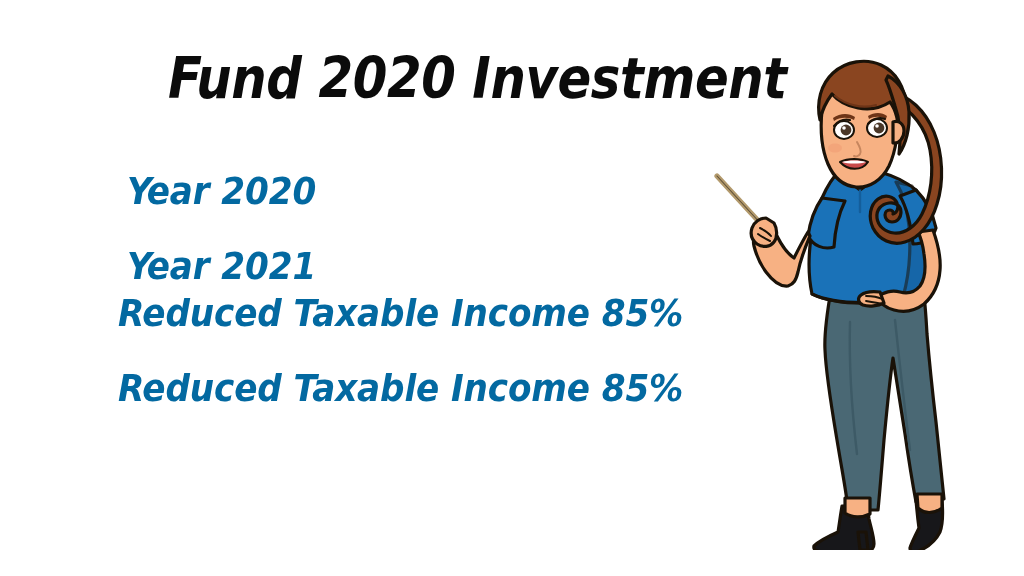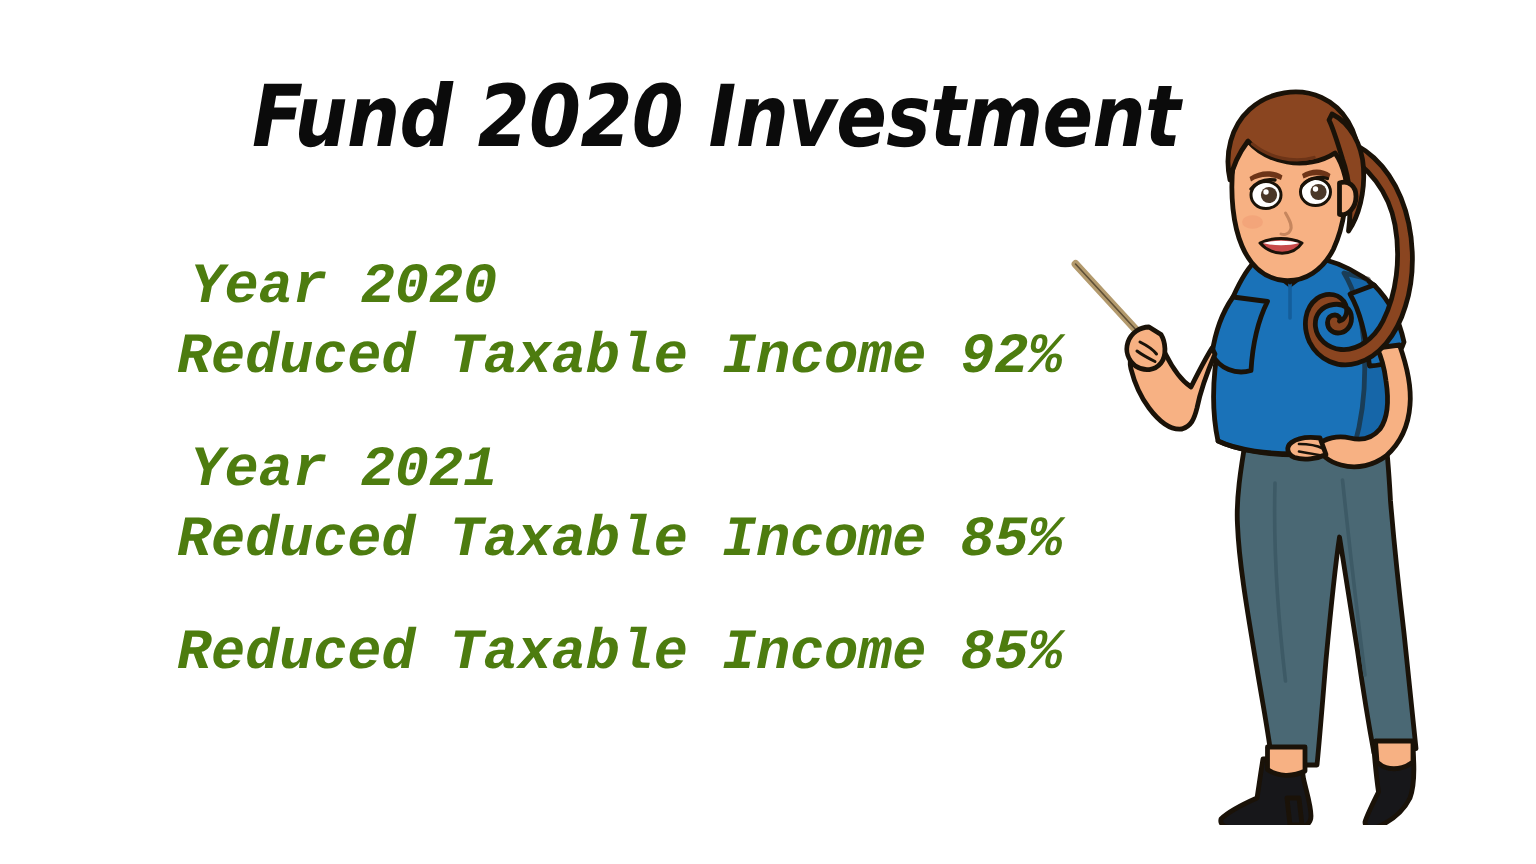--- a/index.html
+++ b/index.html
@@ -46,25 +46,24 @@
   .year-block {
     margin-bottom: 28px;
   }
   .year-block:last-child { margin-bottom: 0; }
 
   .year-label,
   .year-detail {
     font-size: 38px;
     font-weight: 700;
     font-style: italic;
-    color: #4d7c0f;
+    color: #0369a1;
     line-height: 47px;
     white-space: nowrap;
     letter-spacing: -0.1px;
-    font-family: Liberation Mono, monospace;
   }
   .year-label {
     padding-left: 9px;
   }
   .year-detail {
     padding-left: 0px;
   }
 
   
   #presenter {
@@ -80,21 +79,20 @@
 <body>
 
 <div id="slide">
 
   <div id="slide-title">Fund 2020 Investment</div>
 
   <div id="body-blocks">
 
     <div class="year-block">
       <div class="year-label">Year 2020</div>
-      <div class="year-detail">Reduced Taxable Income 92%</div>
     </div>
 
     <div class="year-block">
       <div class="year-label">Year 2021</div>
       <div class="year-detail">Reduced Taxable Income 85%</div>
     </div>
 
     <div class="year-block">
       <div class="year-detail">Reduced Taxable Income 85%</div>
     </div>

